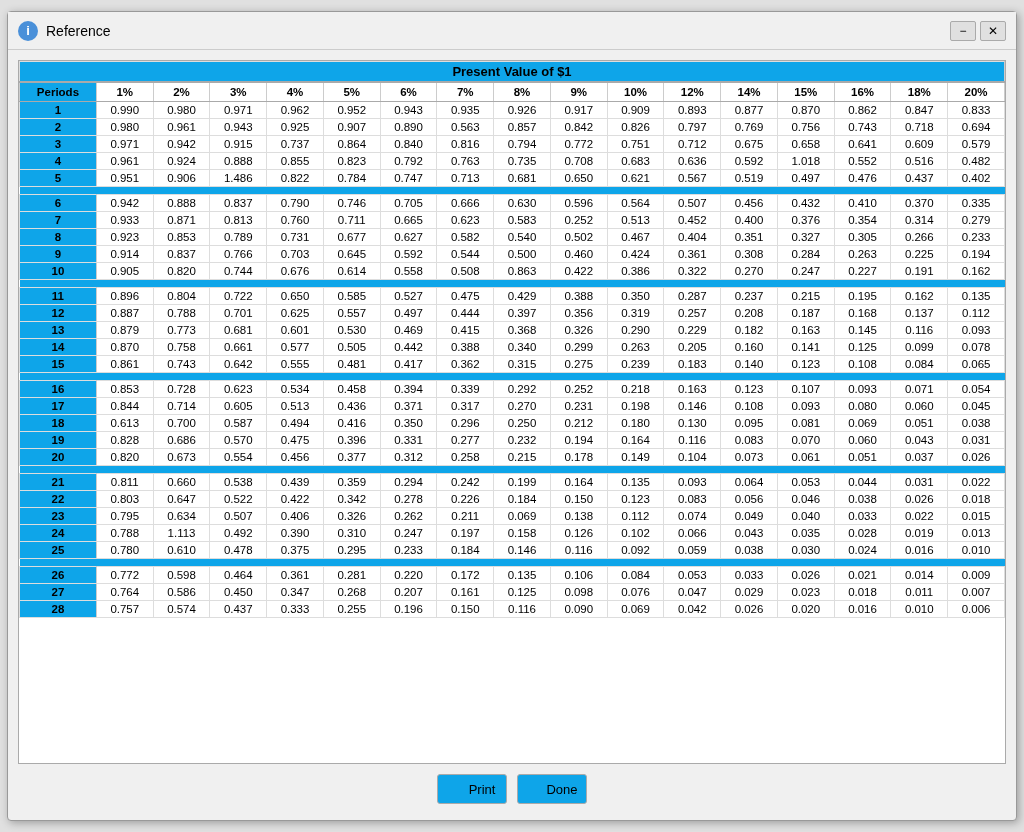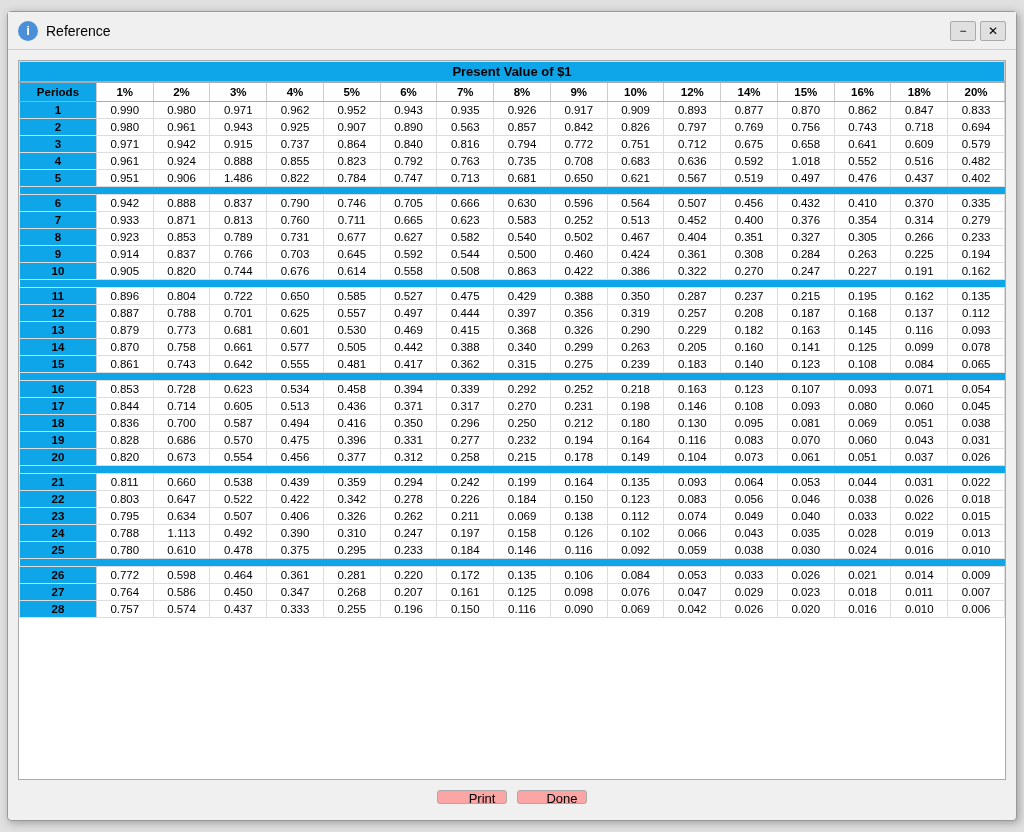--- a/index.html
+++ b/index.html
@@ -130,22 +130,22 @@
       border-bottom: 1px solid #aaa;
     }
     .footer-btns {
       display: flex;
       justify-content: center;
       gap: 10px;
       padding: 10px 0 6px 0;
     }
     .footer-btn {
       width: 70px;
-      height: 14px;
-      background: #fca5a5;
+      height: 30px;
+      background: #0ea5e9;
       border: 1px solid #aaa;
       border-radius: 3px;
       cursor: pointer;
       font-size: 13px;
       padding-left: 20px;
     }
   </style>
 </head>
 <body>
 
@@ -516,21 +516,21 @@
               <td>0.198</td>
               <td>0.146</td>
               <td>0.108</td>
               <td>0.093</td>
               <td>0.080</td>
               <td>0.060</td>
               <td>0.045</td>
             </tr>
             <tr>
               <td>18</td>
-              <td>0.836</td>
+              <td>0.613</td>
               <td>0.700</td>
               <td>0.587</td>
               <td>0.494</td>
               <td>0.416</td>
               <td>0.350</td>
               <td>0.296</td>
               <td>0.250</td>
               <td>0.212</td>
               <td>0.180</td>
               <td>0.130</td>

